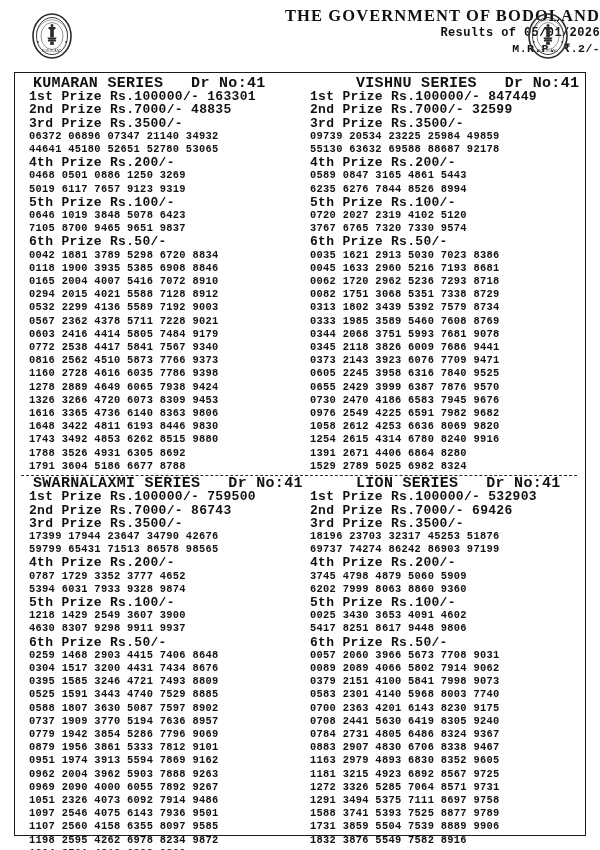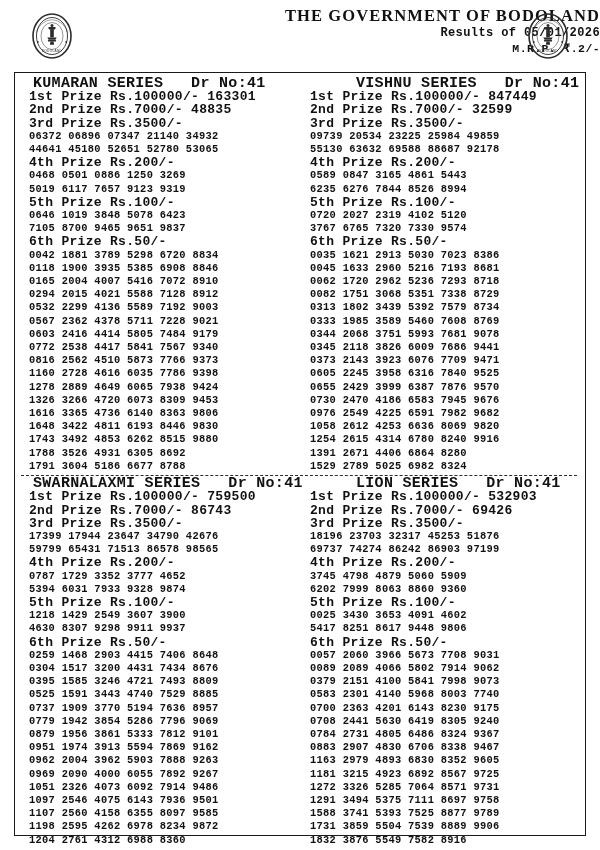--- a/index.html
+++ b/index.html
@@ -260,20 +260,21 @@
       <div class="num-row">0787 1729 3352 3777 4652</div>
       <div class="num-row">5394 6031 7933 9328 9874</div>
       <div class="prize-label">5th Prize Rs.100/-</div>
       <div class="num-row">1218 1429 2549 3607 3900</div>
       <div class="num-row">4630 8307 9298 9911 9937</div>
       <div class="prize-label">6th Prize Rs.50/-</div>
       <div class="num-row">0259 1468 2903 4415 7406 8648</div>
       <div class="num-row">0304 1517 3200 4431 7434 8676</div>
       <div class="num-row">0395 1585 3246 4721 7493 8809</div>
       <div class="num-row">0525 1591 3443 4740 7529 8885</div>
+      <div class="num-row">0588 1807 3630 5087 7597 8902</div>
       <div class="num-row">0737 1909 3770 5194 7636 8957</div>
       <div class="num-row">0779 1942 3854 5286 7796 9069</div>
       <div class="num-row">0879 1956 3861 5333 7812 9101</div>
       <div class="num-row">0951 1974 3913 5594 7869 9162</div>
       <div class="num-row">0962 2004 3962 5903 7888 9263</div>
       <div class="num-row">0969 2090 4000 6055 7892 9267</div>
       <div class="num-row">1051 2326 4073 6092 7914 9486</div>
       <div class="num-row">1097 2546 4075 6143 7936 9501</div>
       <div class="num-row">1107 2560 4158 6355 8097 9585</div>
       <div class="num-row">1198 2595 4262 6978 8234 9872</div>

